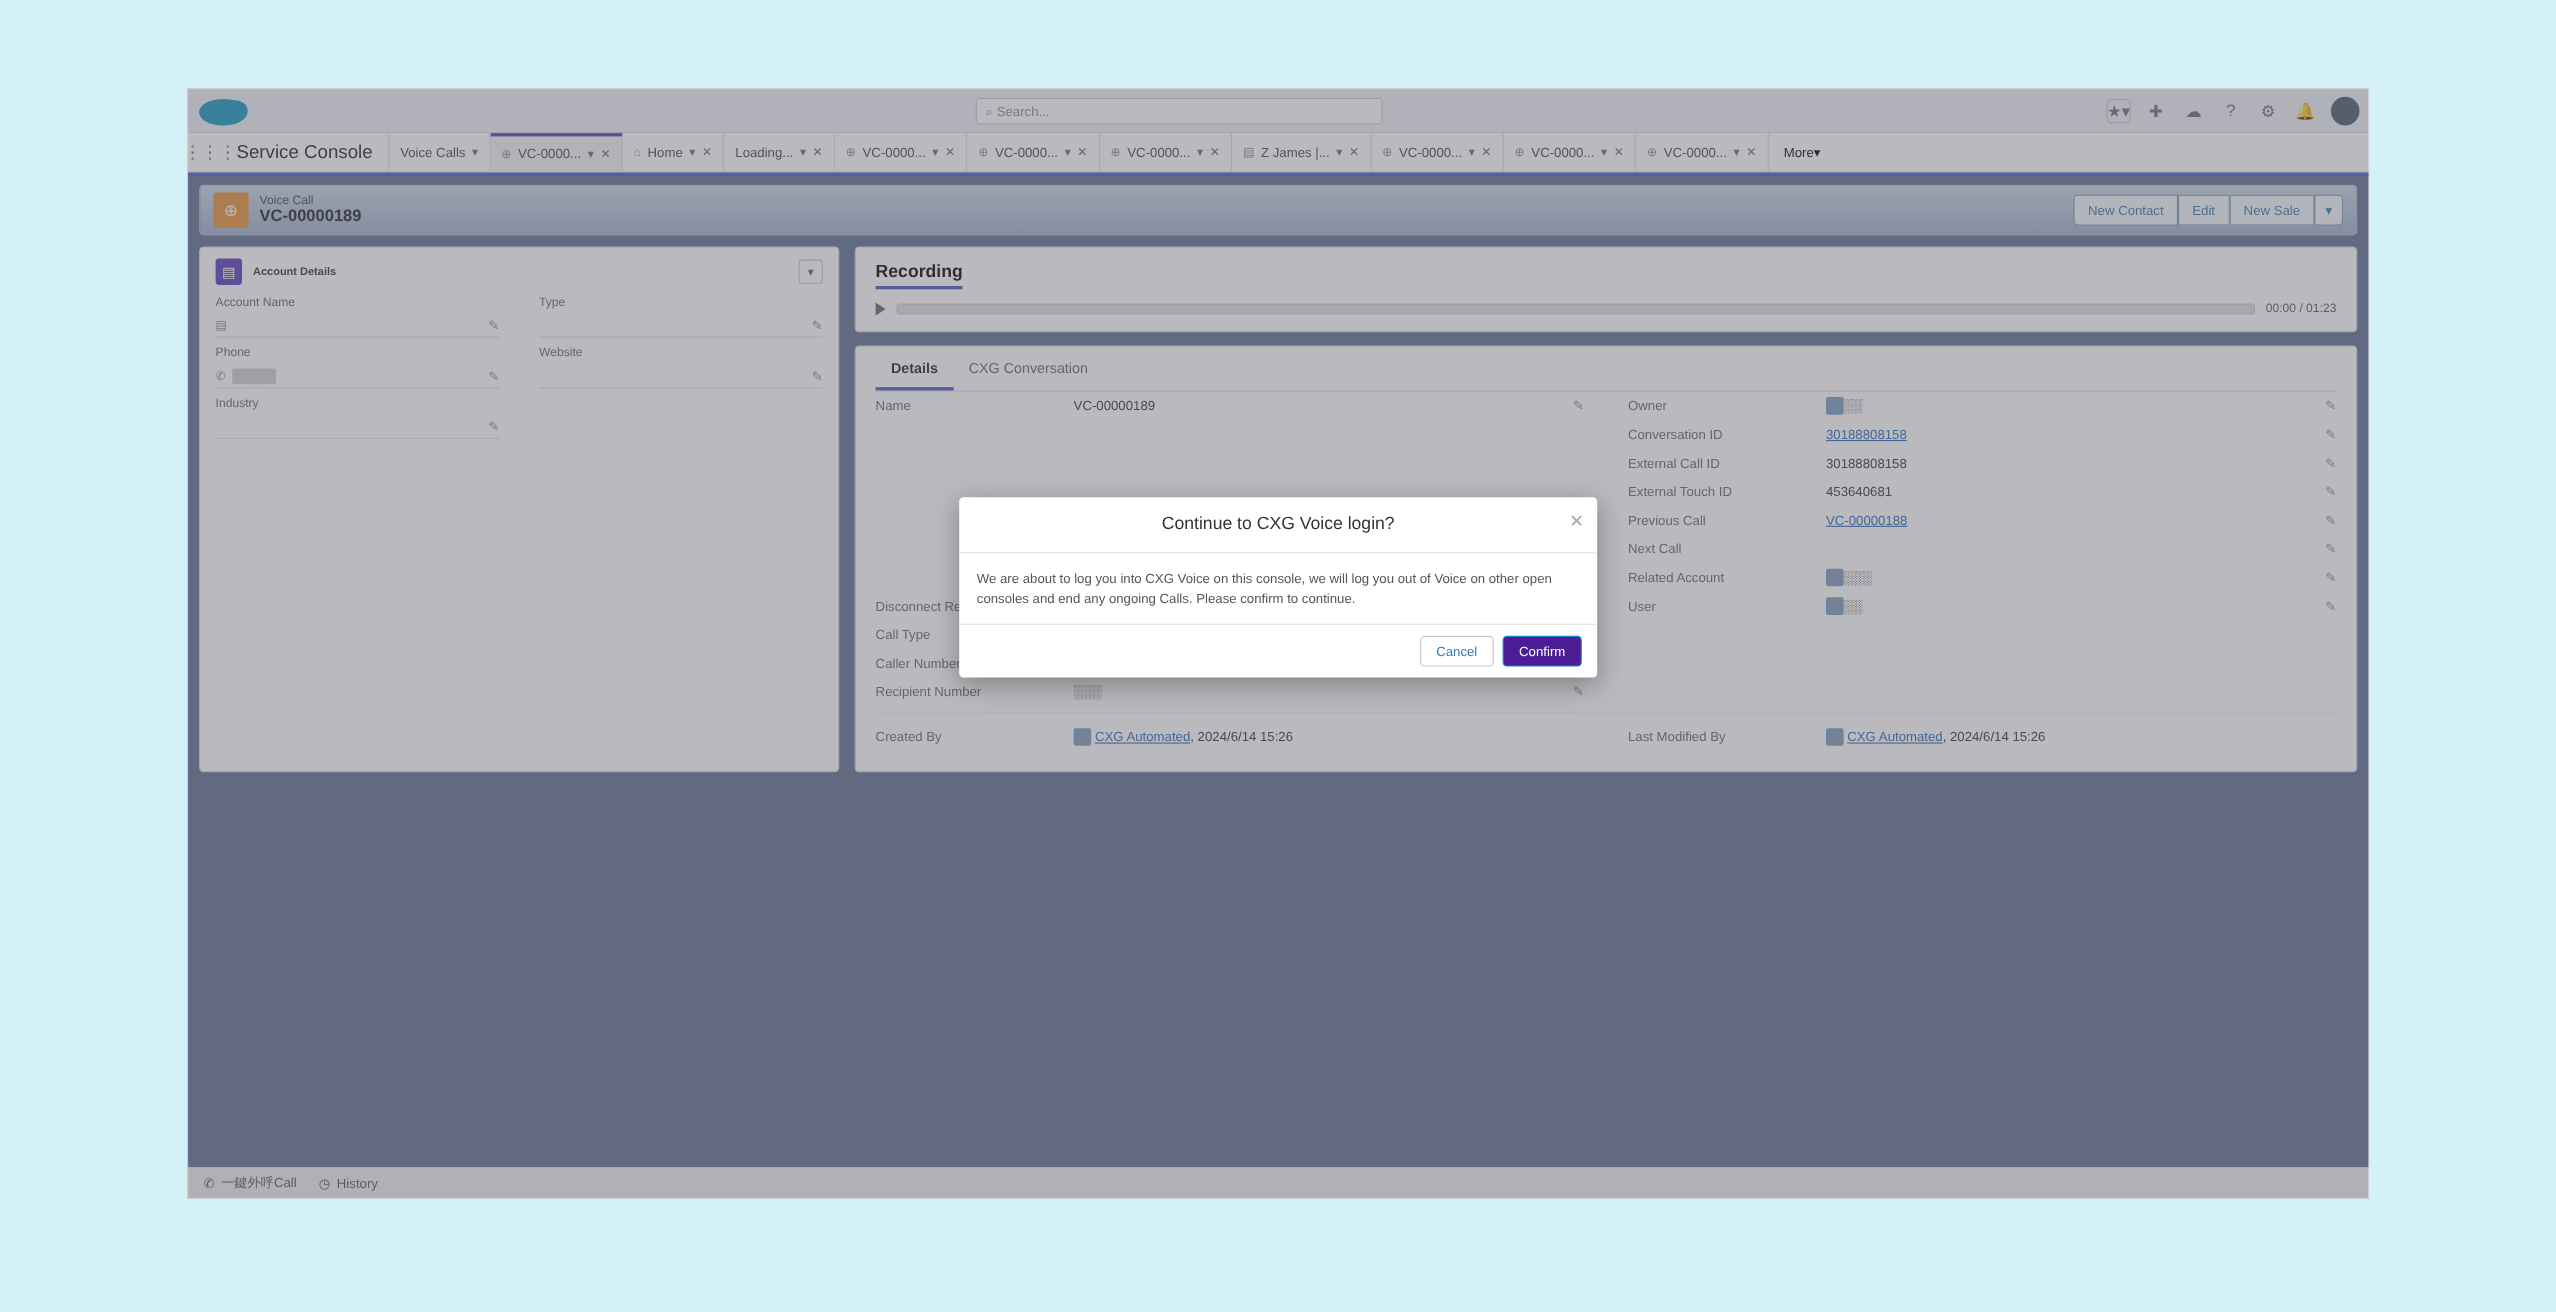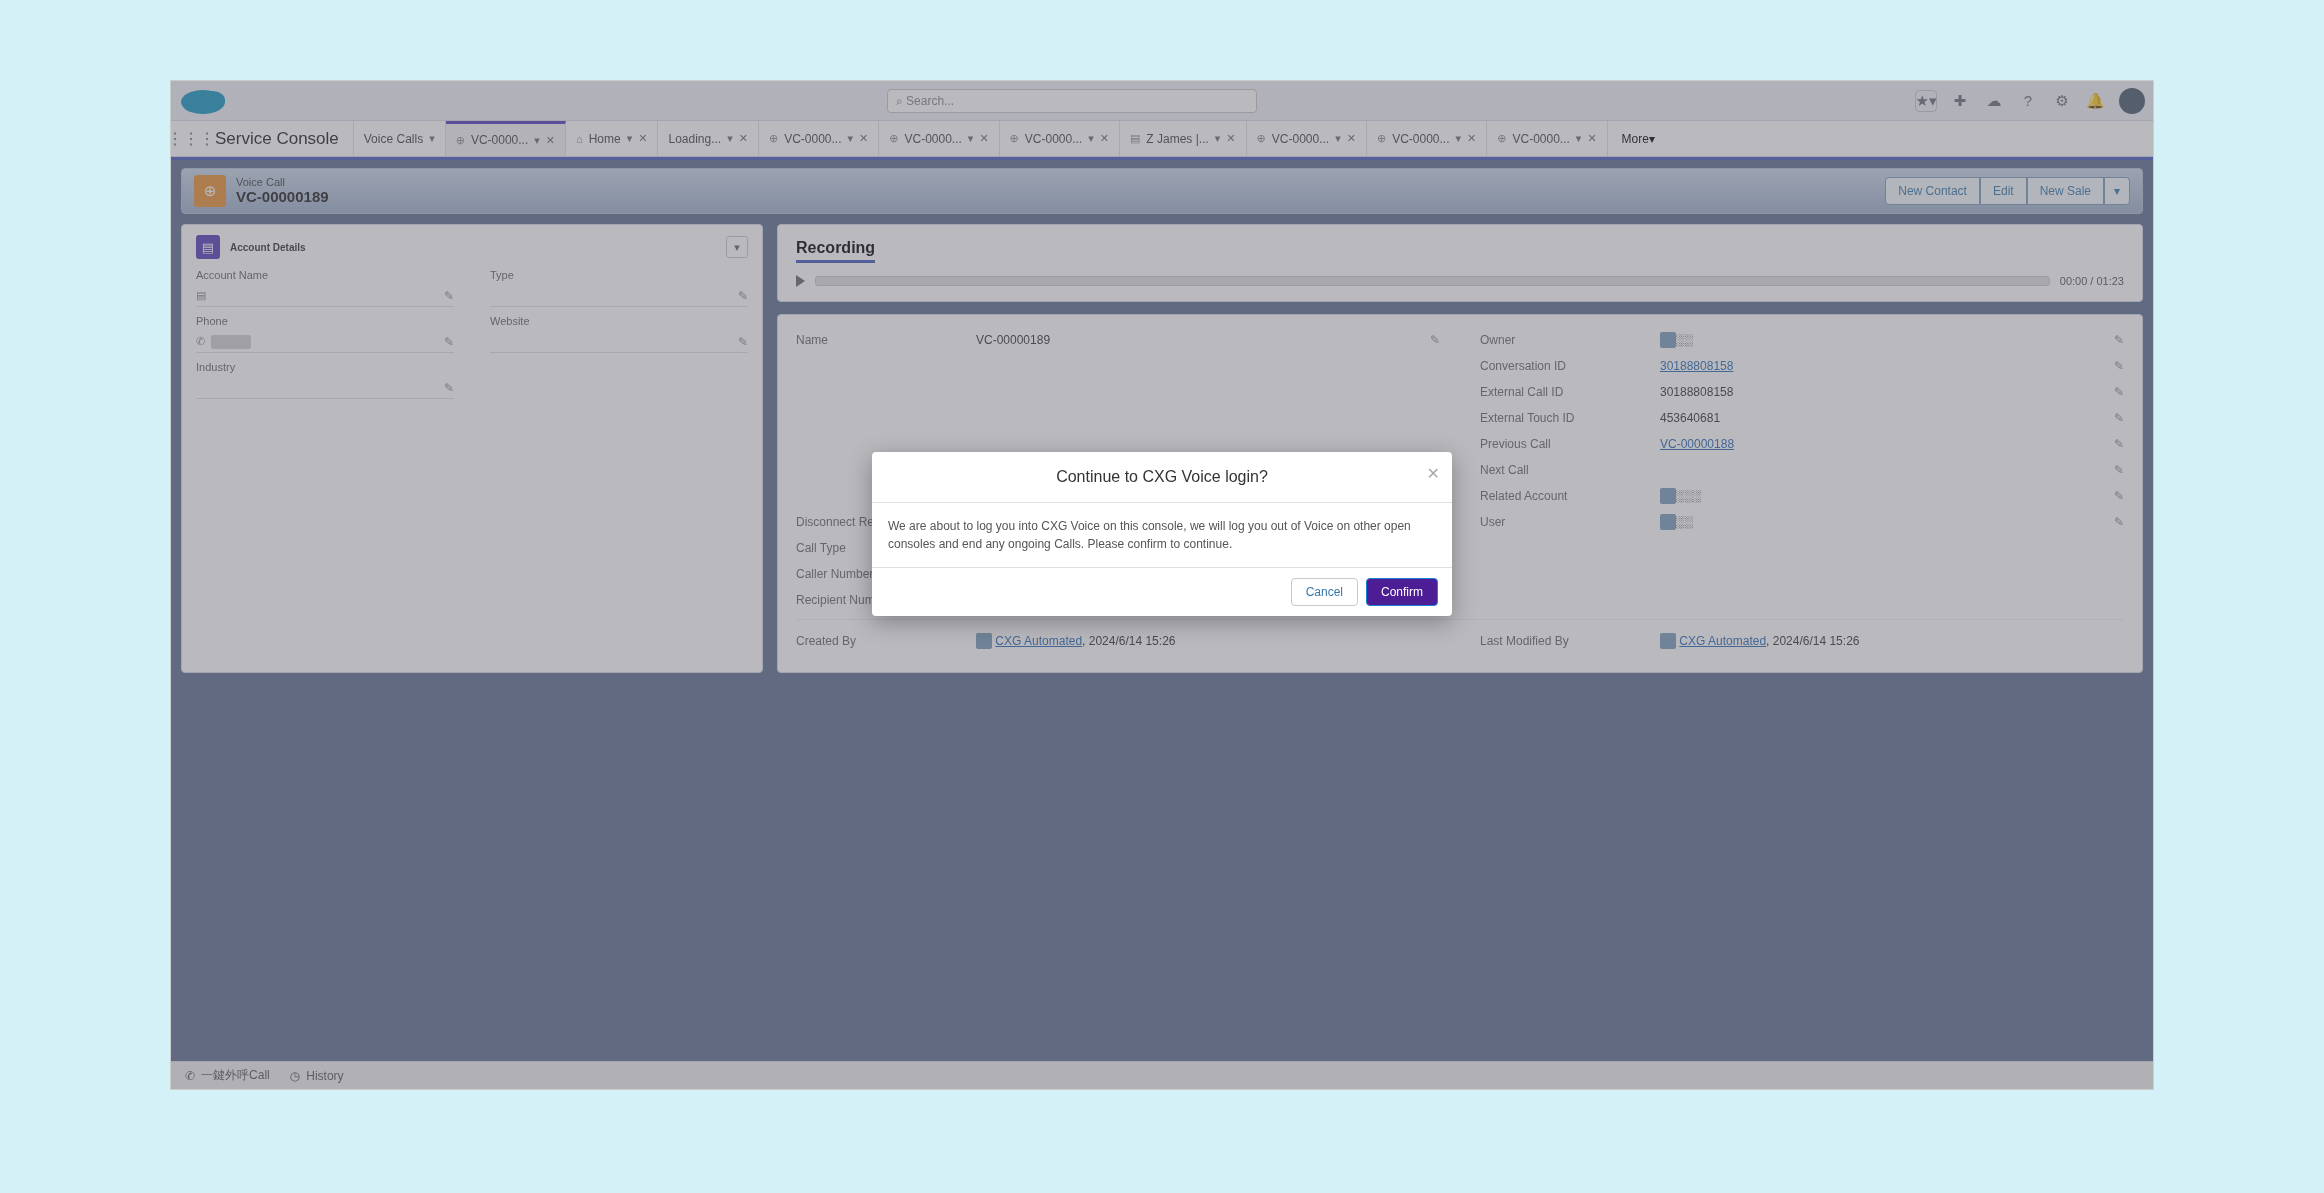--- a/index.html
+++ b/index.html
@@ -45,21 +45,21 @@
 .rec-card { padding: 14px 18px; }
 .rec-title { font-size: 16px; font-weight: 600; border-bottom: 3px solid #4a5bbd; display: inline-block; padding-bottom: 3px; }
 .player { display: flex; align-items: center; gap: 10px; margin-top: 12px; }
 .play { width: 0; height: 0; border-left: 9px solid #666; border-top: 6px solid transparent; border-bottom: 6px solid transparent; cursor: pointer; }
 .track { flex: 1; height: 10px; background: #e0e0e0; border: 1px solid #c9c9c9; border-radius: 3px; }
 .time { font-size: 11px; color: #555; }
 .dtl-card { padding: 0 18px 18px; }
 .dtabs { display: flex; border-bottom: 1px solid #e0e0e0; }
 .dtab { padding: 12px 14px 10px; font-size: 13px; color: #666; cursor: pointer; }
 .dtab.active { color: #222; font-weight: 600; border-bottom: 3px solid #4a5bbd; }
-.dtl-grid { display: flex; gap: 40px; margin-top: 12px; }
+.dtl-grid { display: flex; gap: 40px; }
 .dtl-col { flex: 1; }
 .drow { display: flex; align-items: center; height: 26px; font-size: 12px; position: relative; }
 .drow .lbl { width: 180px; color: #666; }
 .drow .val { color: #333; }
 .drow .val.link { color: #2a6bb5; text-decoration: underline; }
 .drow .edit { position: absolute; right: 0; font-size: 12px; color: #888; }
 .redact { background: #d0d0d0; color: #d0d0d0; border-radius: 2px; padding: 0 4px; }
 .footer { position: absolute; left: 0; right: 0; bottom: 0; height: 28px; background: #efefef; border-top: 1px solid #d8dde6; display: flex; align-items: center; gap: 20px; padding: 0 14px; font-size: 12px; color: #555; }
 .footer .fitem { display: flex; align-items: center; gap: 6px; cursor: pointer; }
 .modal { position: absolute; z-index: 100; top: 452px; left: 50%; transform: translateX(-50%); width: 580px; background: #fff; border-radius: 4px; box-shadow: 0 6px 24px rgba(0,0,0,0.3); }
@@ -237,20 +237,24 @@
         <div class="card rec-card">
           <div><span class="rec-title">Recording</span></div>
           <div class="player">
             <div class="play"></div>
             <div class="track"></div>
             <div class="time">00:00 / 01:23</div>
           </div>
         </div>
 
         <div class="card dtl-card">
+          <div class="dtabs">
+            <div class="dtab active">Details</div>
+            <div class="dtab">CXG Conversation</div>
+          </div>
           <div class="dtl-grid">
             <div class="dtl-col" id="dtl-left">
                 <div class="drow">
                   <span class="lbl">Name</span>
                   <span class="val">VC-00000189</span>
                   <span class="edit">✎</span>
                 </div>
                 <div class="drow">
                   <span class="lbl"></span>
                   <span class="val"></span>

